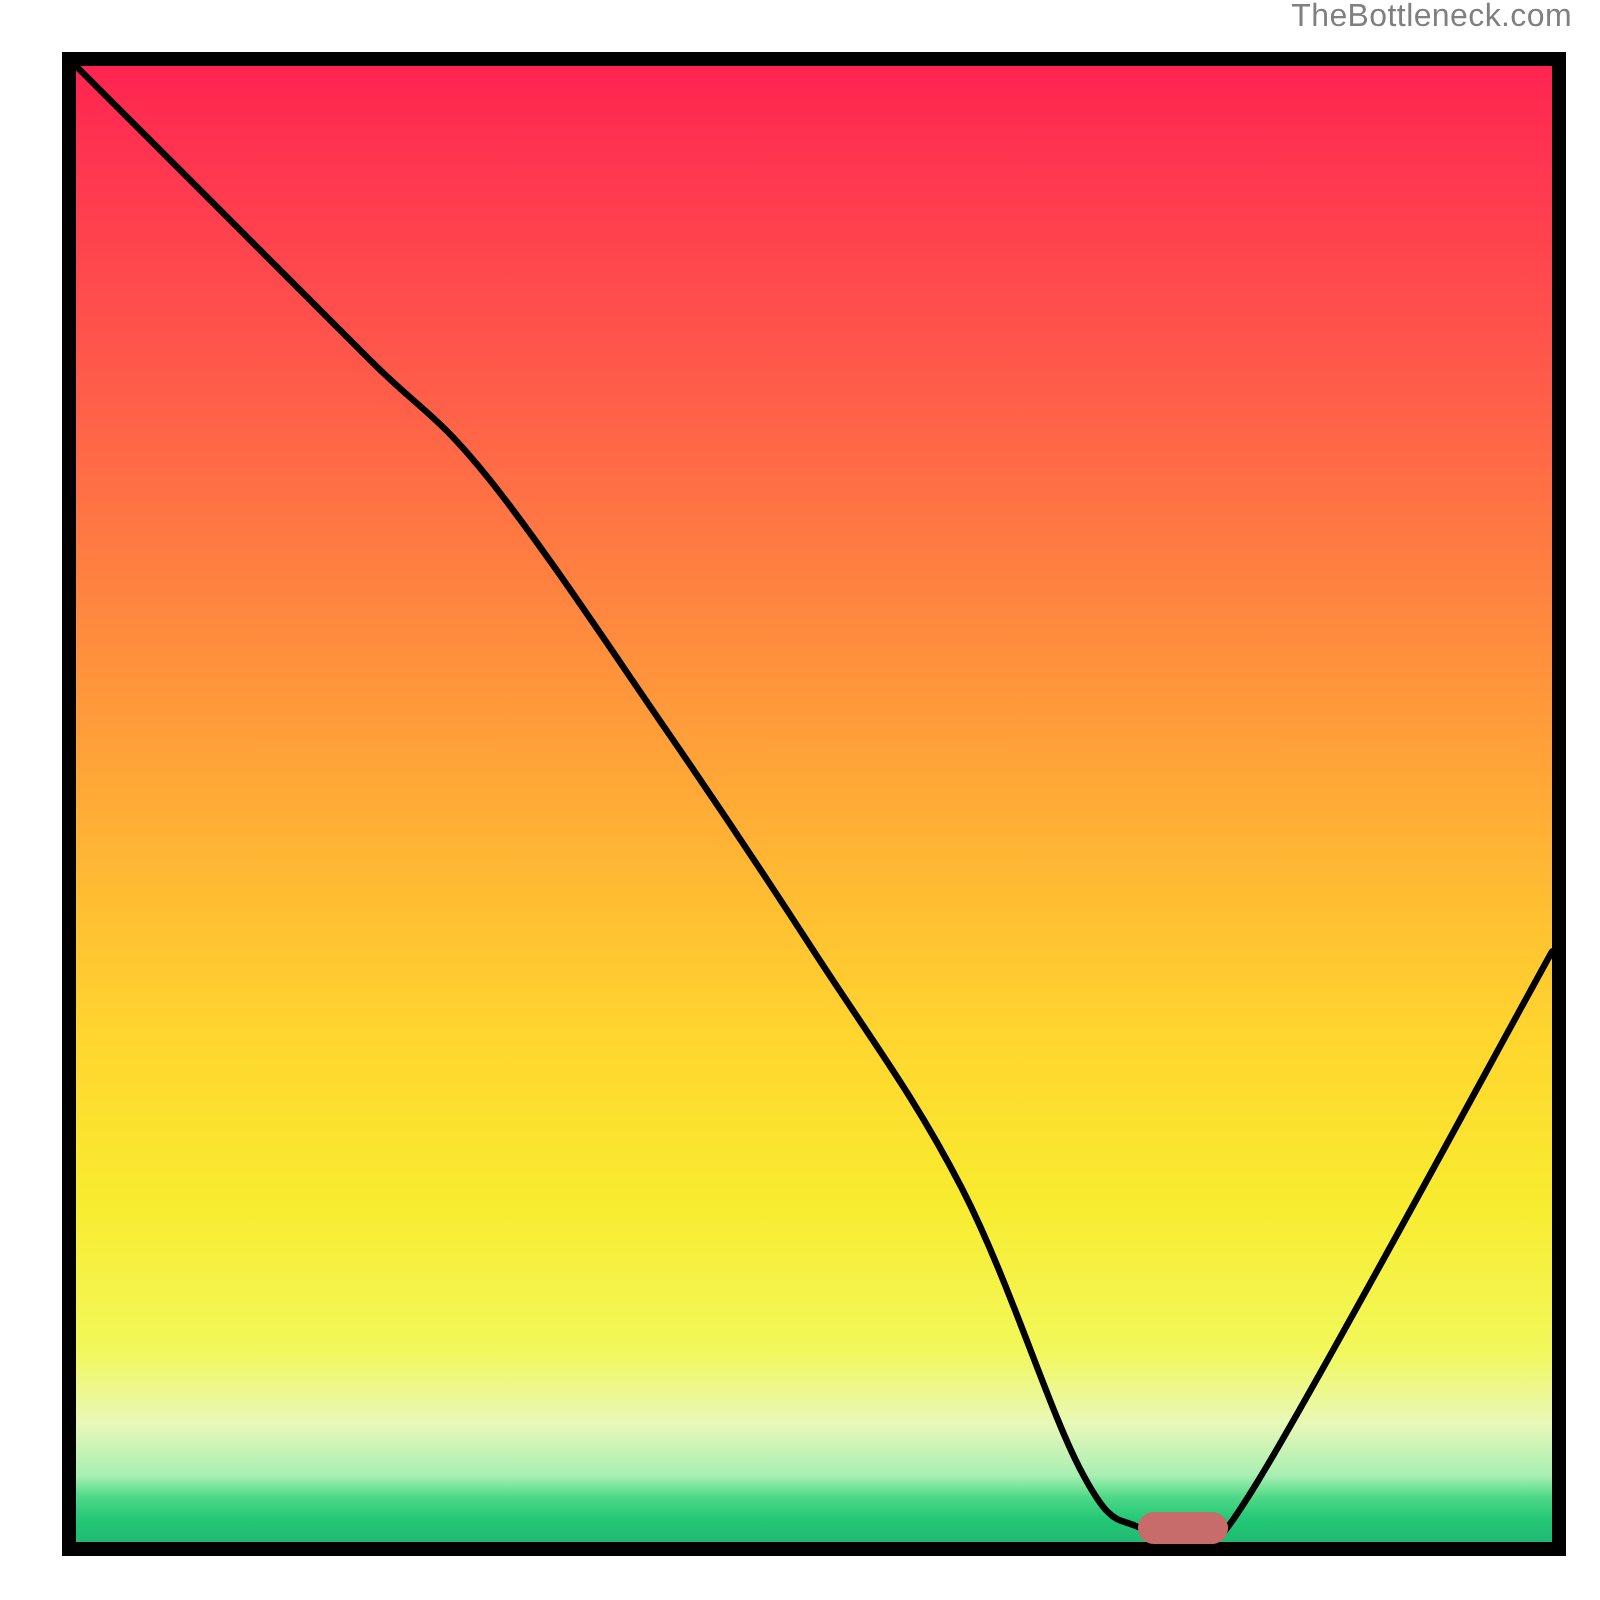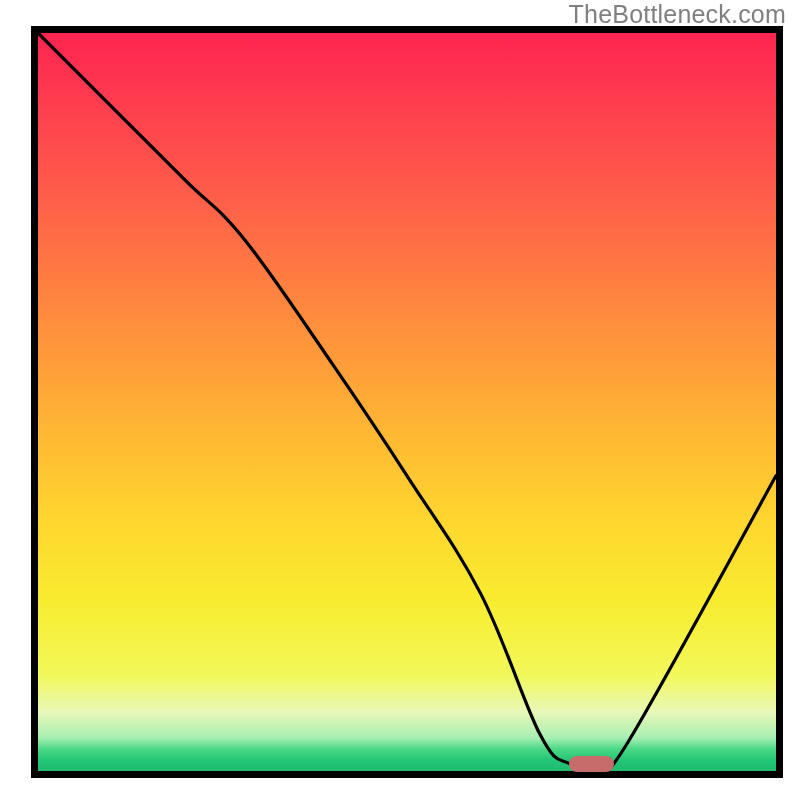--- a/index.html
+++ b/index.html
@@ -13,21 +13,21 @@
   }
   .wrap {
     position: relative;
     width: 800px;
     height: 800px;
   }
   .watermark {
     position: absolute;
     top: 0px;
     right: 14px;
-    font-size: 25px;
+    font-size: 16px;
     color: #808080;
     font-weight: 500;
     letter-spacing: 0.2px;
     z-index: 5;
   }
   .plot-frame {
     position: absolute;
     left: 31px;
     top: 26px;
     width: 738px;

